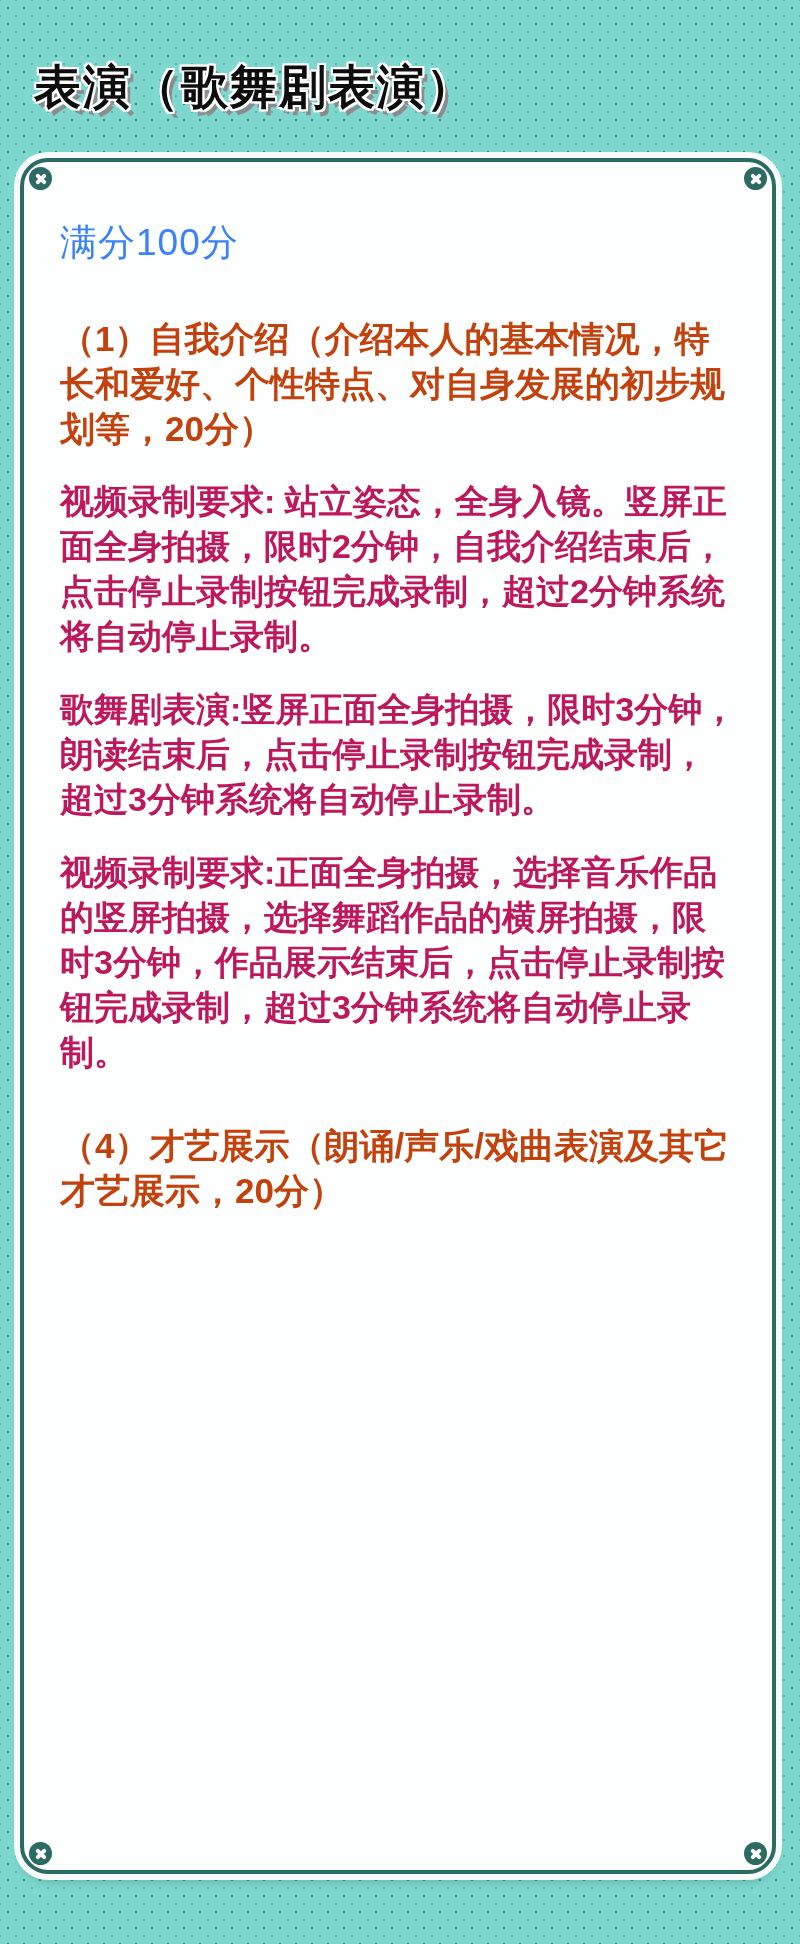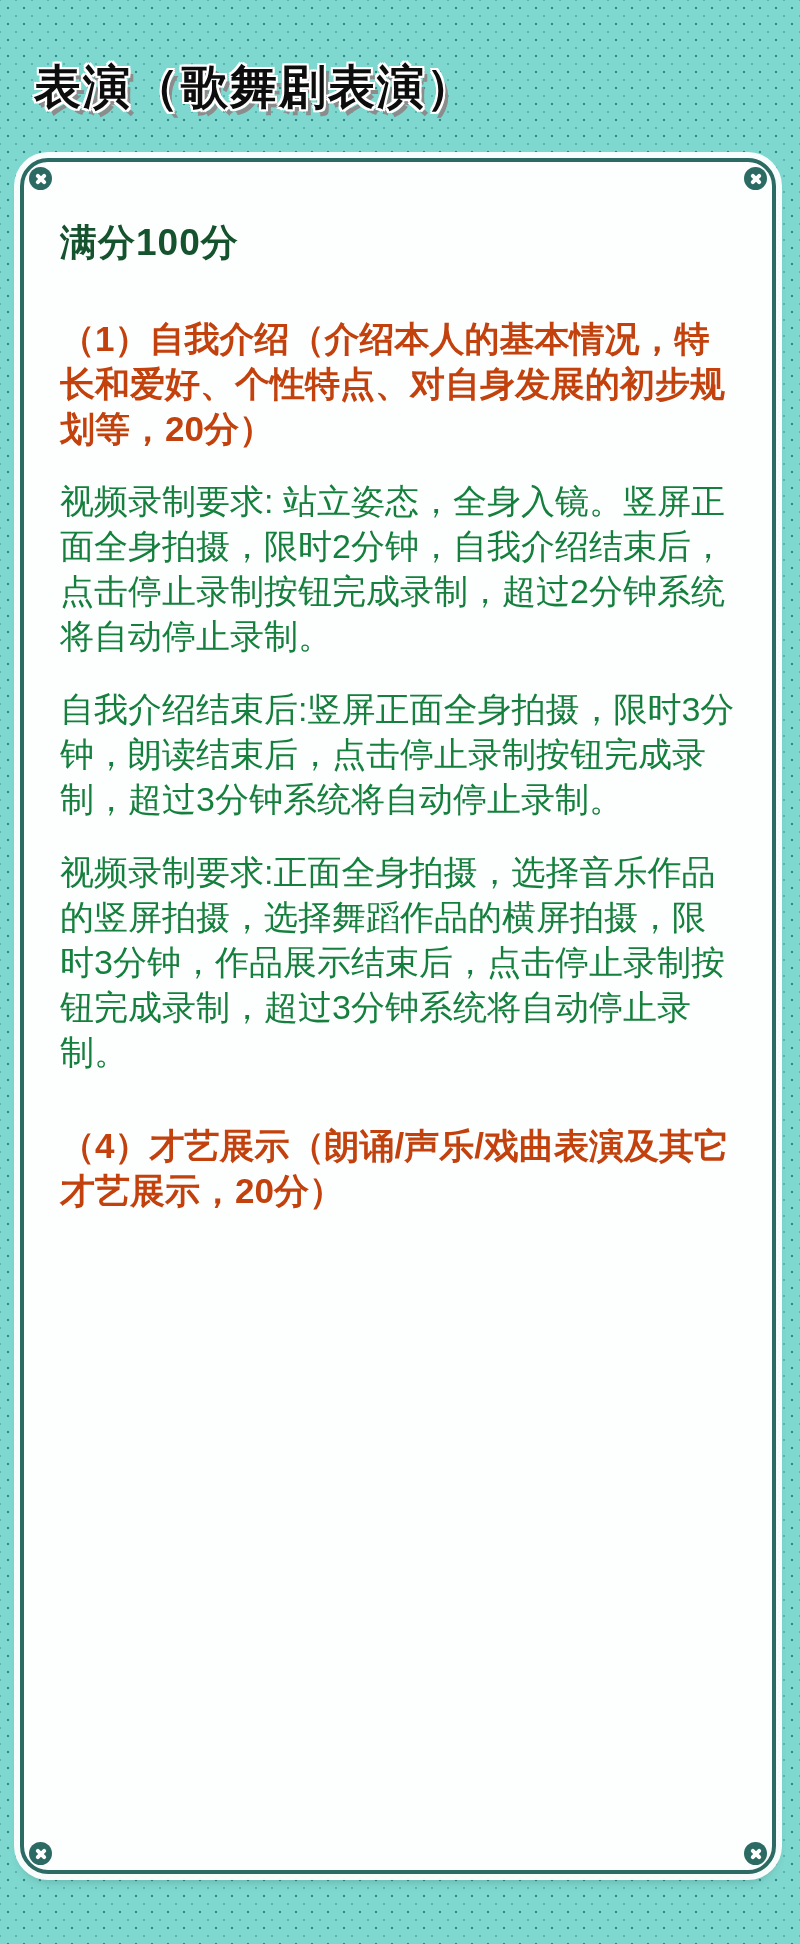--- a/index.html
+++ b/index.html
@@ -71,39 +71,39 @@
 
   .card-content {
     padding: 56px 34px 0 36px;
     overflow: hidden;
     height: 100%;
     border-radius: 24px;
   }
 
   .score-note {
     font-size: 37px;
-    font-weight: 700;
-    color: #14532d;
+    font-weight: 400;
+    color: #3b82f6;
     letter-spacing: 1px;
   }
 
   .section-heading {
     margin-top: 48px;
     font-size: 35px;
     font-weight: 800;
     line-height: 45px;
     color: #c2410c;
   }
 
   .section-requirement {
     margin-top: 28px;
     font-size: 34px;
-    font-weight: 400;
+    font-weight: 700;
     line-height: 45px;
-    color: #15803d;
+    color: #be185d;
   }
 </style>
 </head>
 <body>
 
 <div class="poster">
 
   <h1 class="page-title">表演（歌舞剧表演）</h1>
 
   <div class="card">
@@ -116,21 +116,21 @@
     <div class="card-content">
 
       <div class="score-note">满分100分</div>
 
       <div>
         <div class="section-heading">（1）自我介绍（介绍本人的基本情况，特长和爱好、个性特点、对自身发展的初步规划等，20分）</div>
         <div class="section-requirement">视频录制要求: 站立姿态，全身入镜。竖屏正面全身拍摄，限时2分钟，自我介绍结束后，点击停止录制按钮完成录制，超过2分钟系统将自动停止录制。</div>
       </div>
 
       <div>
-        <div class="section-requirement">自我介绍结束后:竖屏正面全身拍摄，限时3分钟，朗读结束后，点击停止录制按钮完成录制，超过3分钟系统将自动停止录制。</div>
+        <div class="section-requirement">歌舞剧表演:竖屏正面全身拍摄，限时3分钟，朗读结束后，点击停止录制按钮完成录制，超过3分钟系统将自动停止录制。</div>
       </div>
 
       <div>
         <div class="section-requirement">视频录制要求:正面全身拍摄，选择音乐作品的竖屏拍摄，选择舞蹈作品的横屏拍摄，限时3分钟，作品展示结束后，点击停止录制按钮完成录制，超过3分钟系统将自动停止录制。</div>
       </div>
 
       <div>
         <div class="section-heading">（4）才艺展示（朗诵/声乐/戏曲表演及其它才艺展示，20分）</div>
       </div>
 

